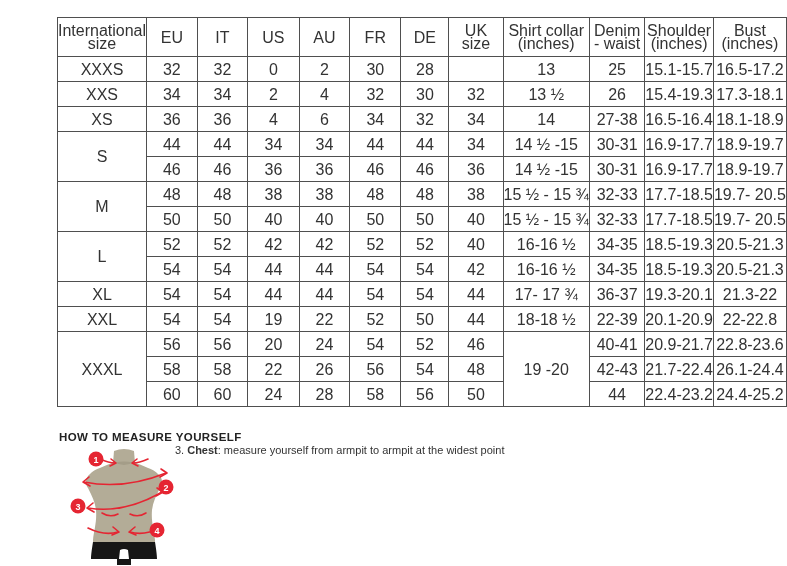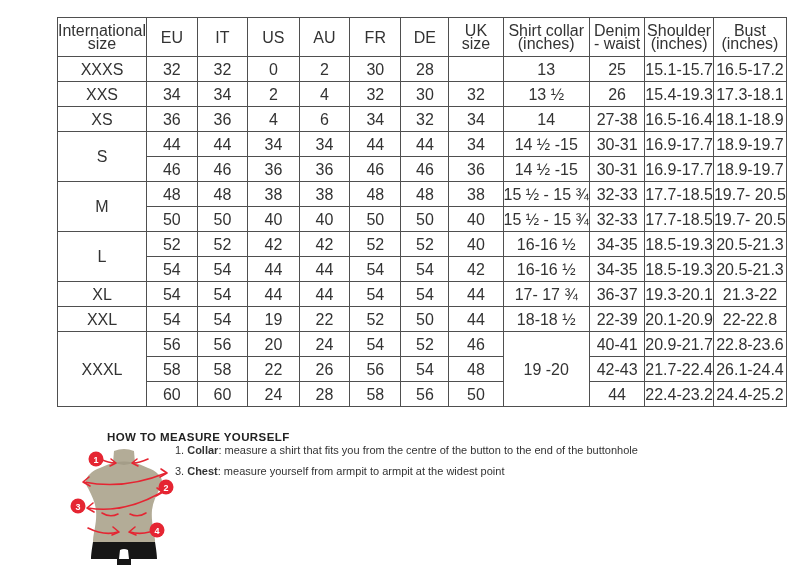--- a/index.html
+++ b/index.html
@@ -30,21 +30,20 @@
     font-weight:400;padding:1px 0;
     white-space:normal;line-height:13px;
   }
   #size-table thead th{height:39px;}
   #size-table tbody td{height:25px;white-space:nowrap;}
   
   .measure-title{
     position:absolute;left:59px;top:431px;
     font-size:11.5px;font-weight:bold;color:#222;
     letter-spacing:.4px;
-    margin-left:48px;
   }
   .measure-list{
     position:absolute;left:175px;top:444px;
     display:flex;flex-direction:column;gap:9px;
     font-size:11px;color:var(--text);
   }
   .m-item{line-height:12px;}
   .m-item .num{margin-right:3px;}
   .m-item b{font-weight:bold;}
   
@@ -336,18 +335,15 @@
     <text class="callout-num" x="18" y="63.5">3</text>
   </g>
   <g>
     <circle class="red-fill" cx="97" cy="84" r="7.5"></circle>
     <text class="callout-num" x="97" y="87.5">4</text>
   </g>
 </svg>
 
 <div class="measure-list">
   <div class="m-item">
-    <span class="num">1.</span><b>Collar</b><span>: measure a shirt that fits you from the centre of the button to the end of the buttonhole</span>
-  </div>
-  <div class="m-item">
     <span class="num">3.</span><b>Chest</b><span>: measure yourself from armpit to armpit at the widest point</span>
   </div>
 </div>
 
 </body></html>

